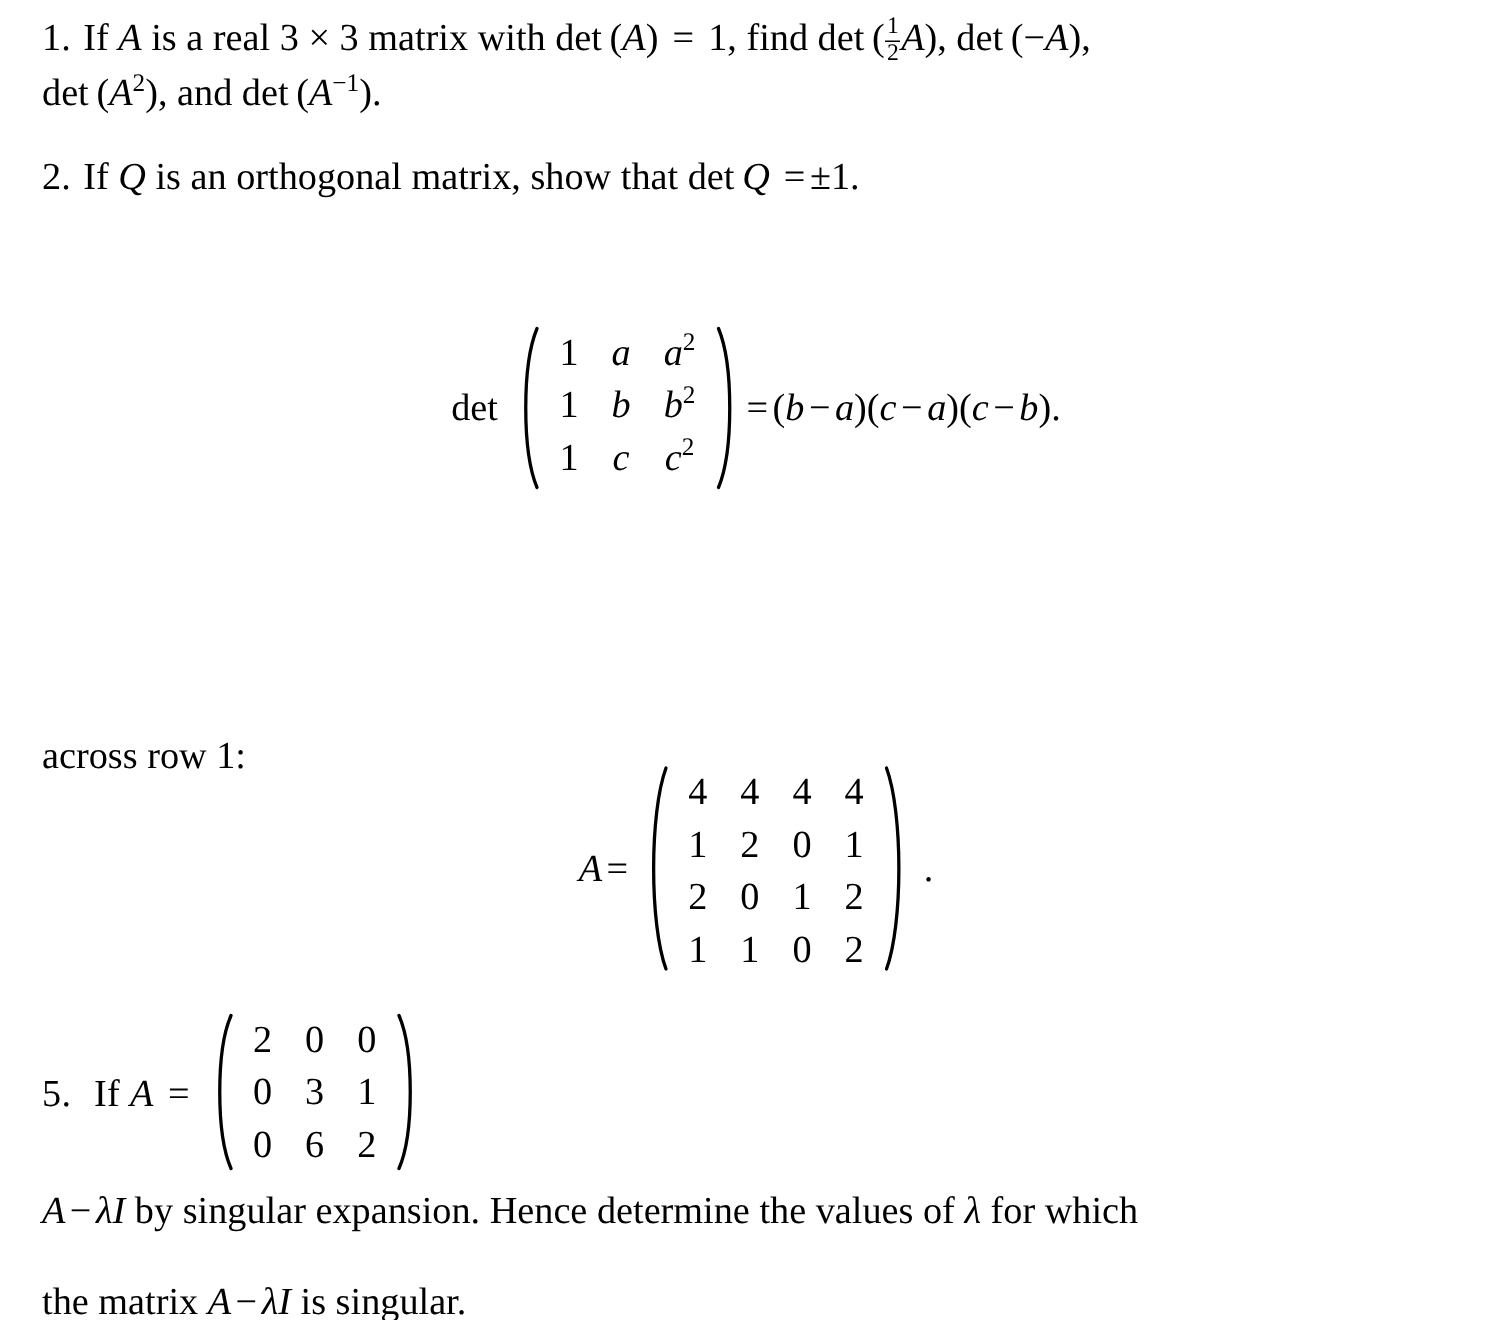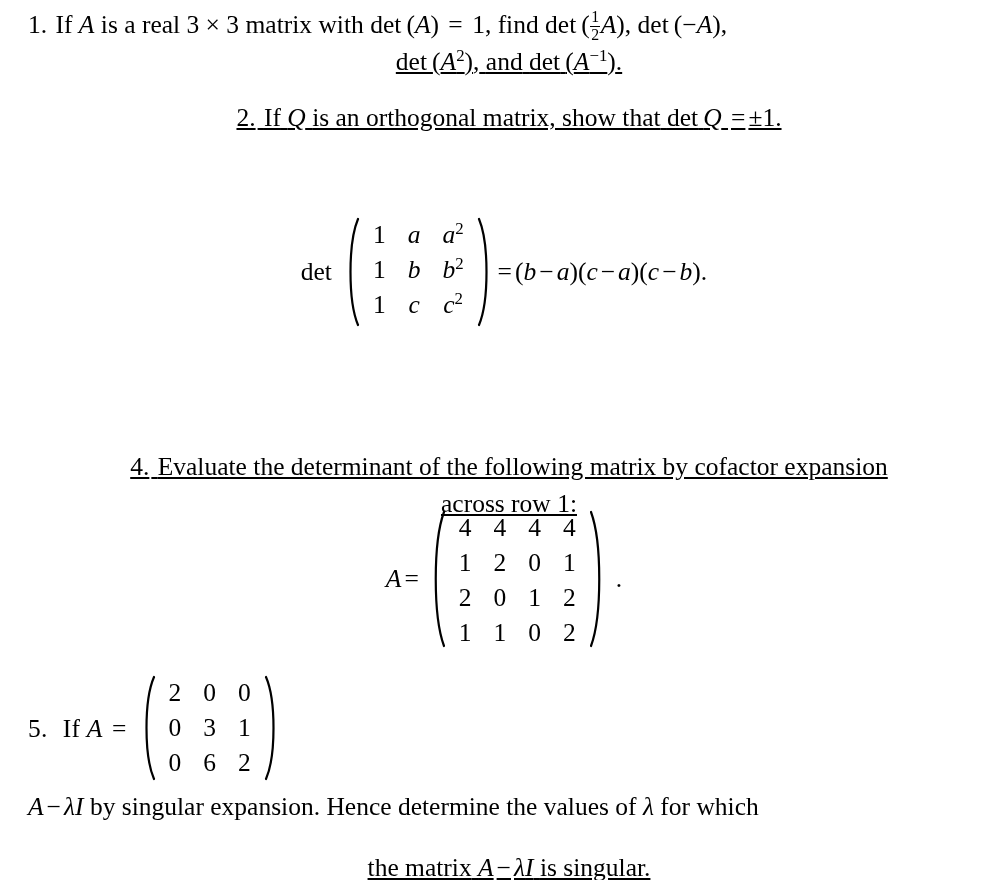--- a/index.html
+++ b/index.html
@@ -25,21 +25,21 @@
   
   .problem {
     position: absolute;
     left: 28px;
     width: 962px;
     font-size: 25.5px;
     line-height: 37px;
     text-align: justify;
     text-justify: inter-word;
   }
-  .problem.nojust { text-align: center; text-decoration: underline; }
+  .problem.nojust { text-align: left; }
 
   .num { margin-right: 2px; }
   .mi { font-style: italic; font-family: "Liberation Serif", "DejaVu Serif", serif; }
   .mo { font-style: normal; }
   .op { font-style: normal; padding: 0 3px; }
   .rm { font-style: normal; }
   sup.exr {
     font-size: 0.66em;
     vertical-align: super;
     line-height: 0;
@@ -219,24 +219,20 @@
               <path d="M2 2 C 12 26, 12 84, 2 108" stroke="#000" stroke-width="2.2" fill="none" stroke-linecap="round"></path>
             </svg>
         </span>
       </span>
       <span class="rhs">
         <span class="op">=</span><span class="mo">(</span><span class="mi">b</span><span class="op">−</span><span class="mi">a</span><span class="mo">)</span><span class="mo">(</span><span class="mi">c</span><span class="op">−</span><span class="mi">a</span><span class="mo">)</span><span class="mo">(</span><span class="mi">c</span><span class="op">−</span><span class="mi">b</span><span class="mo">)</span><span class="rm">.</span>
       </span>
     </span>
   </div>
 
-  <div class="problem nojust" style="top:448px;">
-    <span class="rm num">4.</span>
-    <span class="rm">Evaluate the determinant of the following matrix by cofactor expansion</span>
-  </div>
   <div class="problem nojust" style="top:485px;">
     <span class="rm">across row 1:</span>
   </div>
 
   <div class="q4eq" style="top:510px;">
     <span class="eq-inner">
       <span class="lhs"><span class="mi">A</span><span class="op">=</span></span>
       <span class="matrix-wrap" style="height:138px;">
         <span class="paren">
           <svg viewBox="0 0 18 138" preserveAspectRatio="none">

